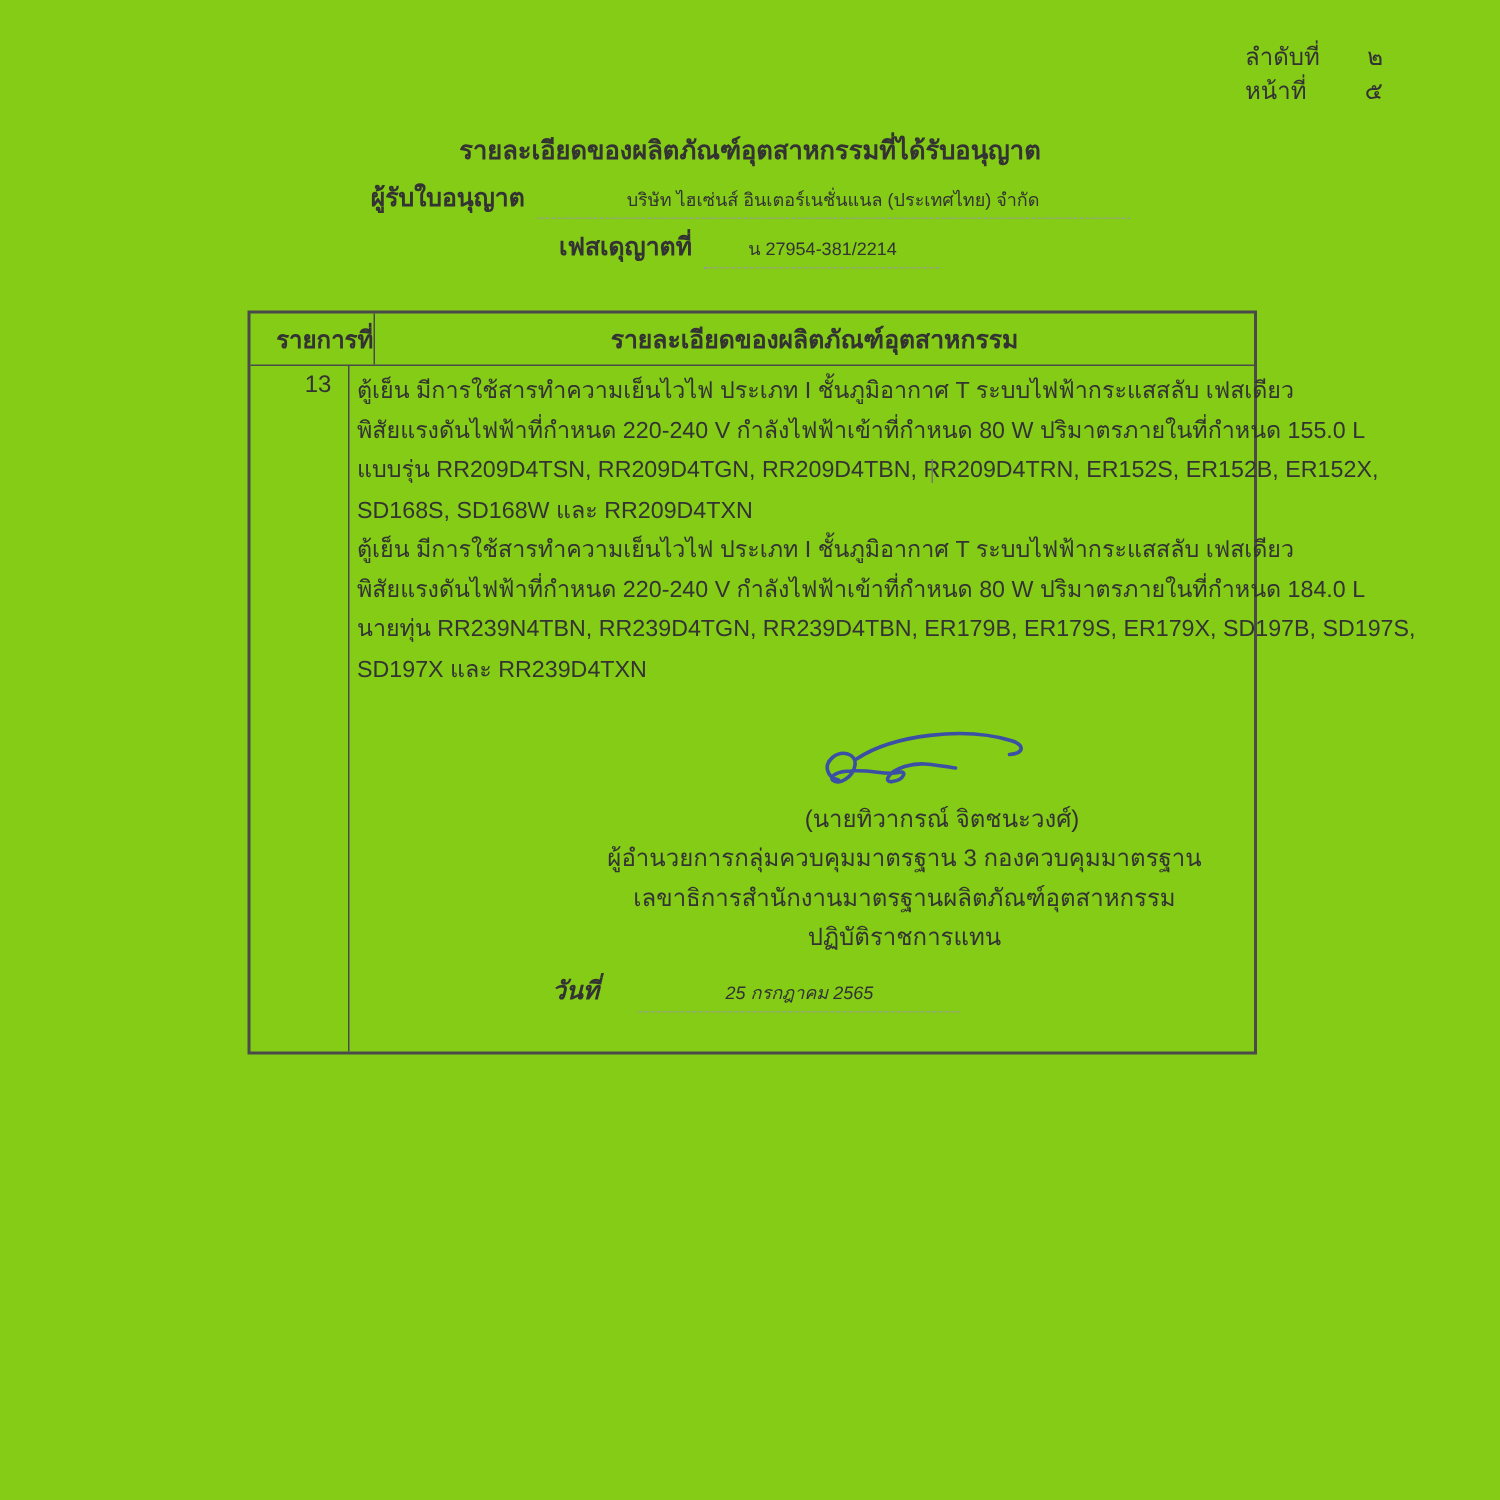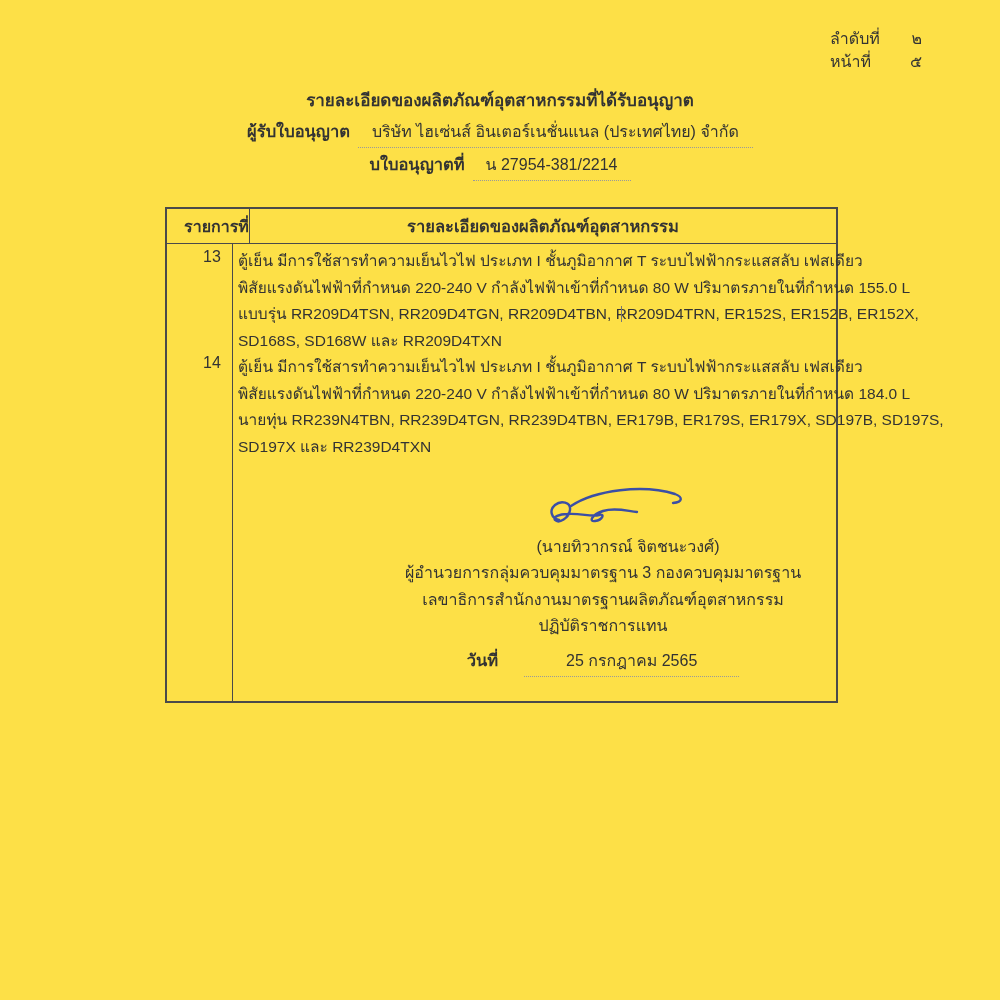--- a/index.html
+++ b/index.html
@@ -1,38 +1,38 @@
 <!DOCTYPE html>
 <html><head>
 <meta charset="utf-8">
 <style>
   html,body { margin:0; padding:0; background:#ffffff; }
   .page {
-    position:relative; width:1000px; height:1000px; background:#fde047;
+    position:relative; width:1000px; height:1000px; background:#84cc16;
     font-family:"Liberation Sans","DejaVu Sans",sans-serif;
     color:#333333; font-size:16px; overflow:hidden;
   }
   .corner {
     position:absolute; left:830px; top:27px; width:92px; line-height:23px;
   }
   .corner-row { display:flex; justify-content:space-between; }
   .doc-title {
     position:absolute; top:86px; left:0; right:0; text-align:center;
     font-weight:700; font-size:17px;
   }
   .field-row {
     position:absolute; left:0; right:0; display:flex;
     justify-content:center; align-items:baseline; gap:8px;
   }
   .field-row.licensee { top:118px; }
   .field-row.license-no { top:151px; }
   .field-label { font-weight:700; font-size:16.5px; }
   .dotted-value {
     text-align:center; border-bottom:1px dotted #999999; padding-bottom:3px;
-    font-size:16px;
+    font-size:12px;
   }
   .licensee .dotted-value { width:395px; }
   .license-no .dotted-value { width:158px; }
 
   .doc-table {
     position:absolute; left:165px; top:207px; width:673px; height:496px;
     border:2px solid #4a4a4a; box-sizing:border-box;
     display:flex; flex-direction:column;
   }
   .thead { display:flex; border-bottom:1px solid #4a4a4a; height:34px; font-weight:700; flex:0 0 auto;padding-left:17px; }
@@ -45,21 +45,21 @@
   .detail-line { height:26.5px; line-height:26.5px; white-space:nowrap; font-size:15.5px; }
 
   .cursor-artifact {
     position:absolute; left:388px; top:62px; width:1px; height:16px; background:#777777;
   }
 
   .sig-block { margin-top:22px; margin-left:130px; width:470px; text-align:center; }
   .sig-svg-wrap { height:52px; display:flex; justify-content:center; padding-left:30px; }
   .sig-name { line-height:26px; position:relative; left:25px; font-size:16px; }
   .sig-title { line-height:26.5px; font-size:16px; }
-  .date-row { display:flex; justify-content:center; align-items:baseline; gap:26px; margin-top:7px; }
+  .date-row { display:flex; align-items:baseline; gap:26px; margin-top:7px;font-style:italic; }
   .date-row .dotted-value { width:215px; }
 </style>
 </head>
 <body>
 
 <div class="page">
 
   <div class="corner">
     <div class="corner-row">
       <span>ลำดับที่</span>
@@ -72,33 +72,32 @@
   </div>
 
   <div class="doc-title">รายละเอียดของผลิตภัณฑ์อุตสาหกรรมที่ได้รับอนุญาต</div>
 
   <div class="field-row licensee">
     <span class="field-label">ผู้รับใบอนุญาต</span>
     <span class="dotted-value">บริษัท ไฮเซ่นส์ อินเตอร์เนชั่นแนล (ประเทศไทย) จำกัด</span>
   </div>
 
   <div class="field-row license-no">
-    <span class="field-label">บใบอนุญาตที่</span>
+    <span class="field-label">เฟสเดุญาตที่</span>
     <span class="dotted-value">น 27954-381/2214</span>
   </div>
 
   <div class="doc-table">
     <div class="thead">
       <div class="th-item">รายการที่</div>
       <div class="th-detail">รายละเอียดของผลิตภัณฑ์อุตสาหกรรม</div>
     </div>
     <div class="tbody">
       <div class="col-item">
         <div class="item-no">13</div>
-        <div class="item-no">14</div>
       </div>
       <div class="col-detail">
         <div class="detail-line">ตู้เย็น มีการใช้สารทำความเย็นไวไฟ ประเภท I ชั้นภูมิอากาศ T ระบบไฟฟ้ากระแสสลับ เฟสเดียว</div>
         <div class="detail-line">พิสัยแรงดันไฟฟ้าที่กำหนด 220-240 V กำลังไฟฟ้าเข้าที่กำหนด 80 W ปริมาตรภายในที่กำหนด 155.0 L</div>
         <div class="detail-line">แบบรุ่น RR209D4TSN, RR209D4TGN, RR209D4TBN, RR209D4TRN, ER152S, ER152B, ER152X,</div>
         <div class="detail-line">SD168S, SD168W และ RR209D4TXN</div>
         <div class="detail-line">ตู้เย็น มีการใช้สารทำความเย็นไวไฟ ประเภท I ชั้นภูมิอากาศ T ระบบไฟฟ้ากระแสสลับ เฟสเดียว</div>
         <div class="detail-line">พิสัยแรงดันไฟฟ้าที่กำหนด 220-240 V กำลังไฟฟ้าเข้าที่กำหนด 80 W ปริมาตรภายในที่กำหนด 184.0 L</div>
         <div class="detail-line">นายทุ่น RR239N4TBN, RR239D4TGN, RR239D4TBN, ER179B, ER179S, ER179X, SD197B, SD197S,</div>
         <div class="detail-line">SD197X และ RR239D4TXN</div>

